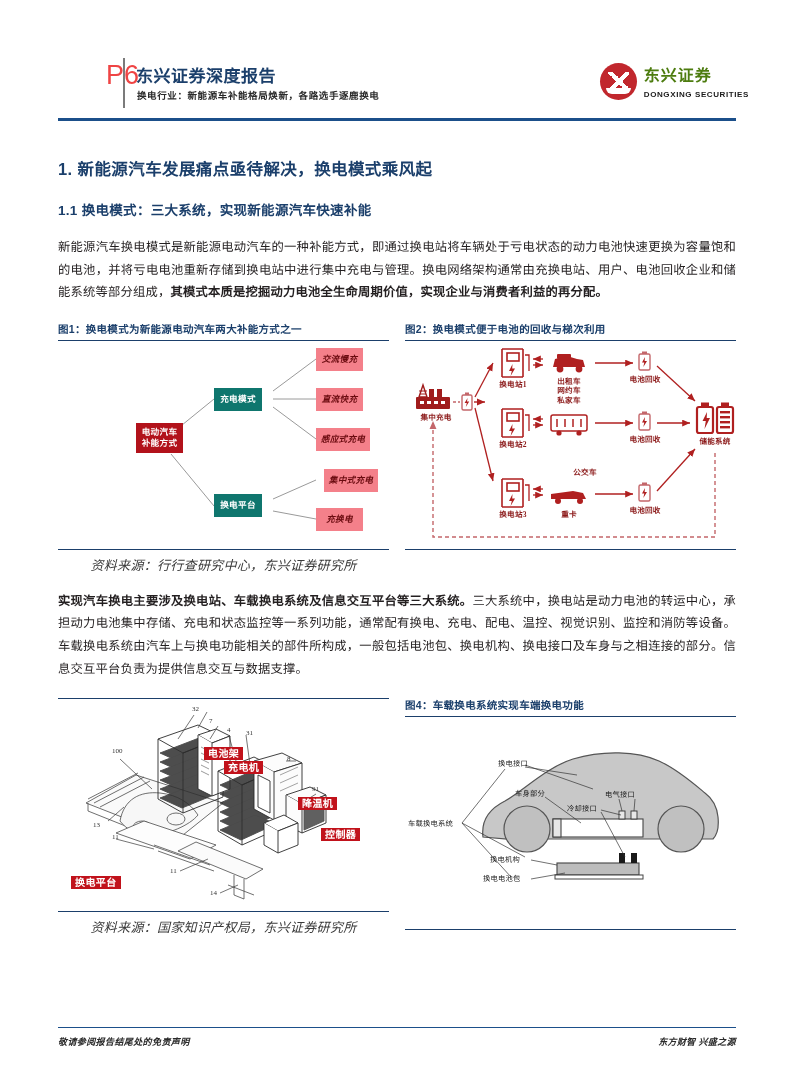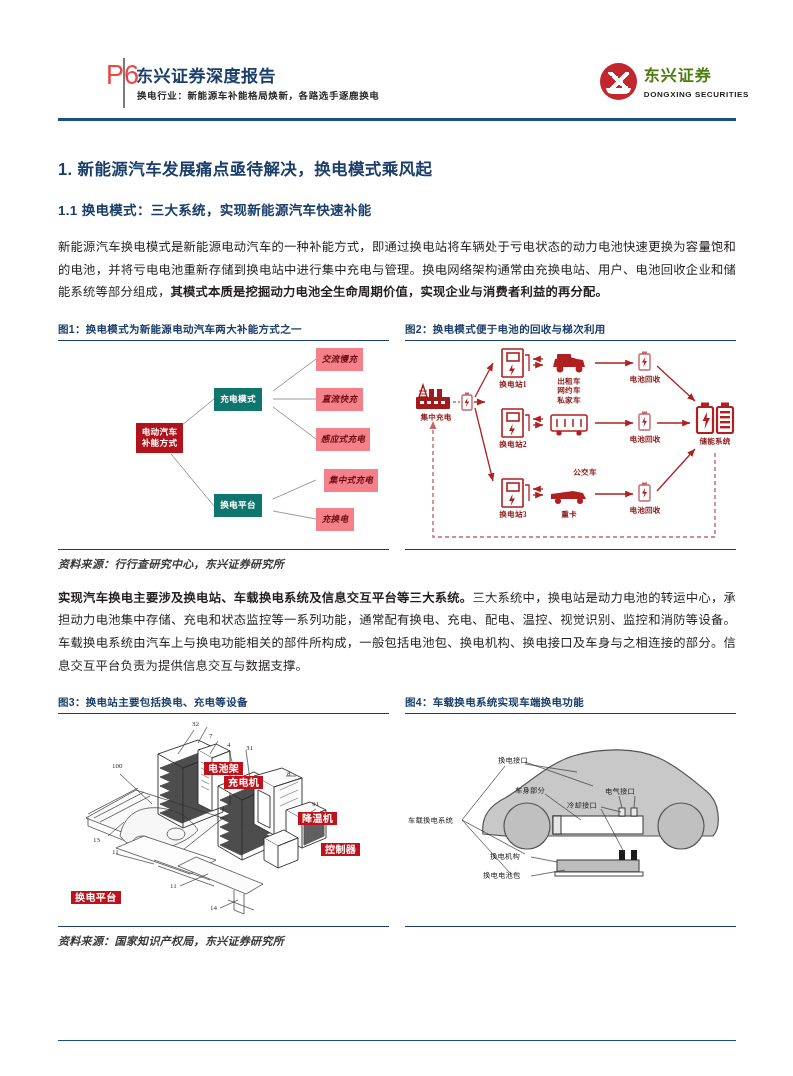--- a/index.html
+++ b/index.html
@@ -181,26 +181,27 @@
     height: 208px;
     position: relative;
     overflow: hidden;
     background: #fff;
   }
   .fig-body.tall {
     height: 212px;
   }
   .fig-source {
     font-family: "Liberation Serif", serif;
-    font-weight: bold;
+    font-weight: normal;
     font-style: italic;
-    font-size: 11px;
+    font-size: 13px;
     color: #3a3a3a;
     padding-top: 5px;
     letter-spacing: 0.3px;
+    text-align: center;
   }
 
   
   .tree {
     position: absolute;
     inset: 0;
   }
   .tree svg { position: absolute; left: 0; top: 0; }
   .node {
     position: absolute;
@@ -344,21 +345,21 @@
             <span>补能方式</span>
           </div>
 
           <div class="node mid" style="left:156px; top:47px; width:48px; height:23px;">充电模式</div>
           <div class="node mid" style="left:156px; top:153px; width:48px; height:23px;">换电平台</div>
 
           <div class="node leaf" style="left:258px; top:7px; width:47px; height:23px;">交流慢充</div>
           <div class="node leaf" style="left:258px; top:47px; width:47px; height:23px;">直流快充</div>
           <div class="node leaf" style="left:258px; top:87px; width:54px; height:23px;">感应式充电</div>
           <div class="node leaf" style="left:266px; top:128px; width:54px; height:23px;">集中式充电</div>
-          <div class="node leaf" style="left:258px; top:167px; width:38px; height:23px;">充换电</div>
+          <div class="node leaf" style="left:258px; top:167px; width:47px; height:23px;">充换电</div>
         </div>
       </div>
       <div class="fig-source">资料来源：行行查研究中心，东兴证券研究所</div>
     </div>
 
     <div class="fig-block">
       <div class="fig-caption">图2：换电模式便于电池的回收与梯次利用</div>
       <div class="fig-body">
         <div class="flow">
           <svg width="331" height="208">
@@ -512,21 +513,20 @@
         </div>
       </div>
     </div>
   </div>
 
   <p class="body-text"><span class="b">实现汽车换电主要涉及换电站、车载换电系统及信息交互平台等三大系统。</span><span>三大系统中，换电站是动力电池的转运中心，承担动力电池集中存储、充电和状态监控等一系列功能，通常配有换电、充电、配电、温控、视觉识别、监控和消防等设备。车载换电系统由汽车上与换电功能相关的部件所构成，一般包括电池包、换电机构、换电接口及车身与之相连接的部分。信息交互平台负责为提供信息交互与数据支撑。</span></p>
 
   <div class="fig-row">
 
     <div class="fig-block">
-      <div class="fig-caption">图3：换电站主要包括换电、充电等设备</div>
       <div class="fig-body tall">
         <div class="station">
           <svg width="331" height="212">
             <g stroke="#4a4a4a" stroke-width="0.8" fill="none">
 
               <path d="M28,104 L78,76 L165,104 L120,140 z" fill="#fafafa"></path>
               <path d="M30,104 L30,112 L120,148 L120,140"></path>
 
               <path d="M30,100 L80,74 M36,104 L86,78 M42,108 L92,82"></path>
 
@@ -684,13 +684,17 @@
           <div class="car-label" style="left:85px; top:137px;">换电机构</div>
           <div class="car-label" style="left:78px; top:156px;">换电电池包</div>
         </div>
       </div>
     </div>
   </div>
 </div>
 
 <div class="page-footer">
   <div class="footer-rule"></div>
+  <div class="footer-row">
+    <span>敬请参阅报告结尾处的免责声明</span>
+    <span>东方财智 兴盛之源</span>
+  </div>
 </div>
 
 </body></html>

